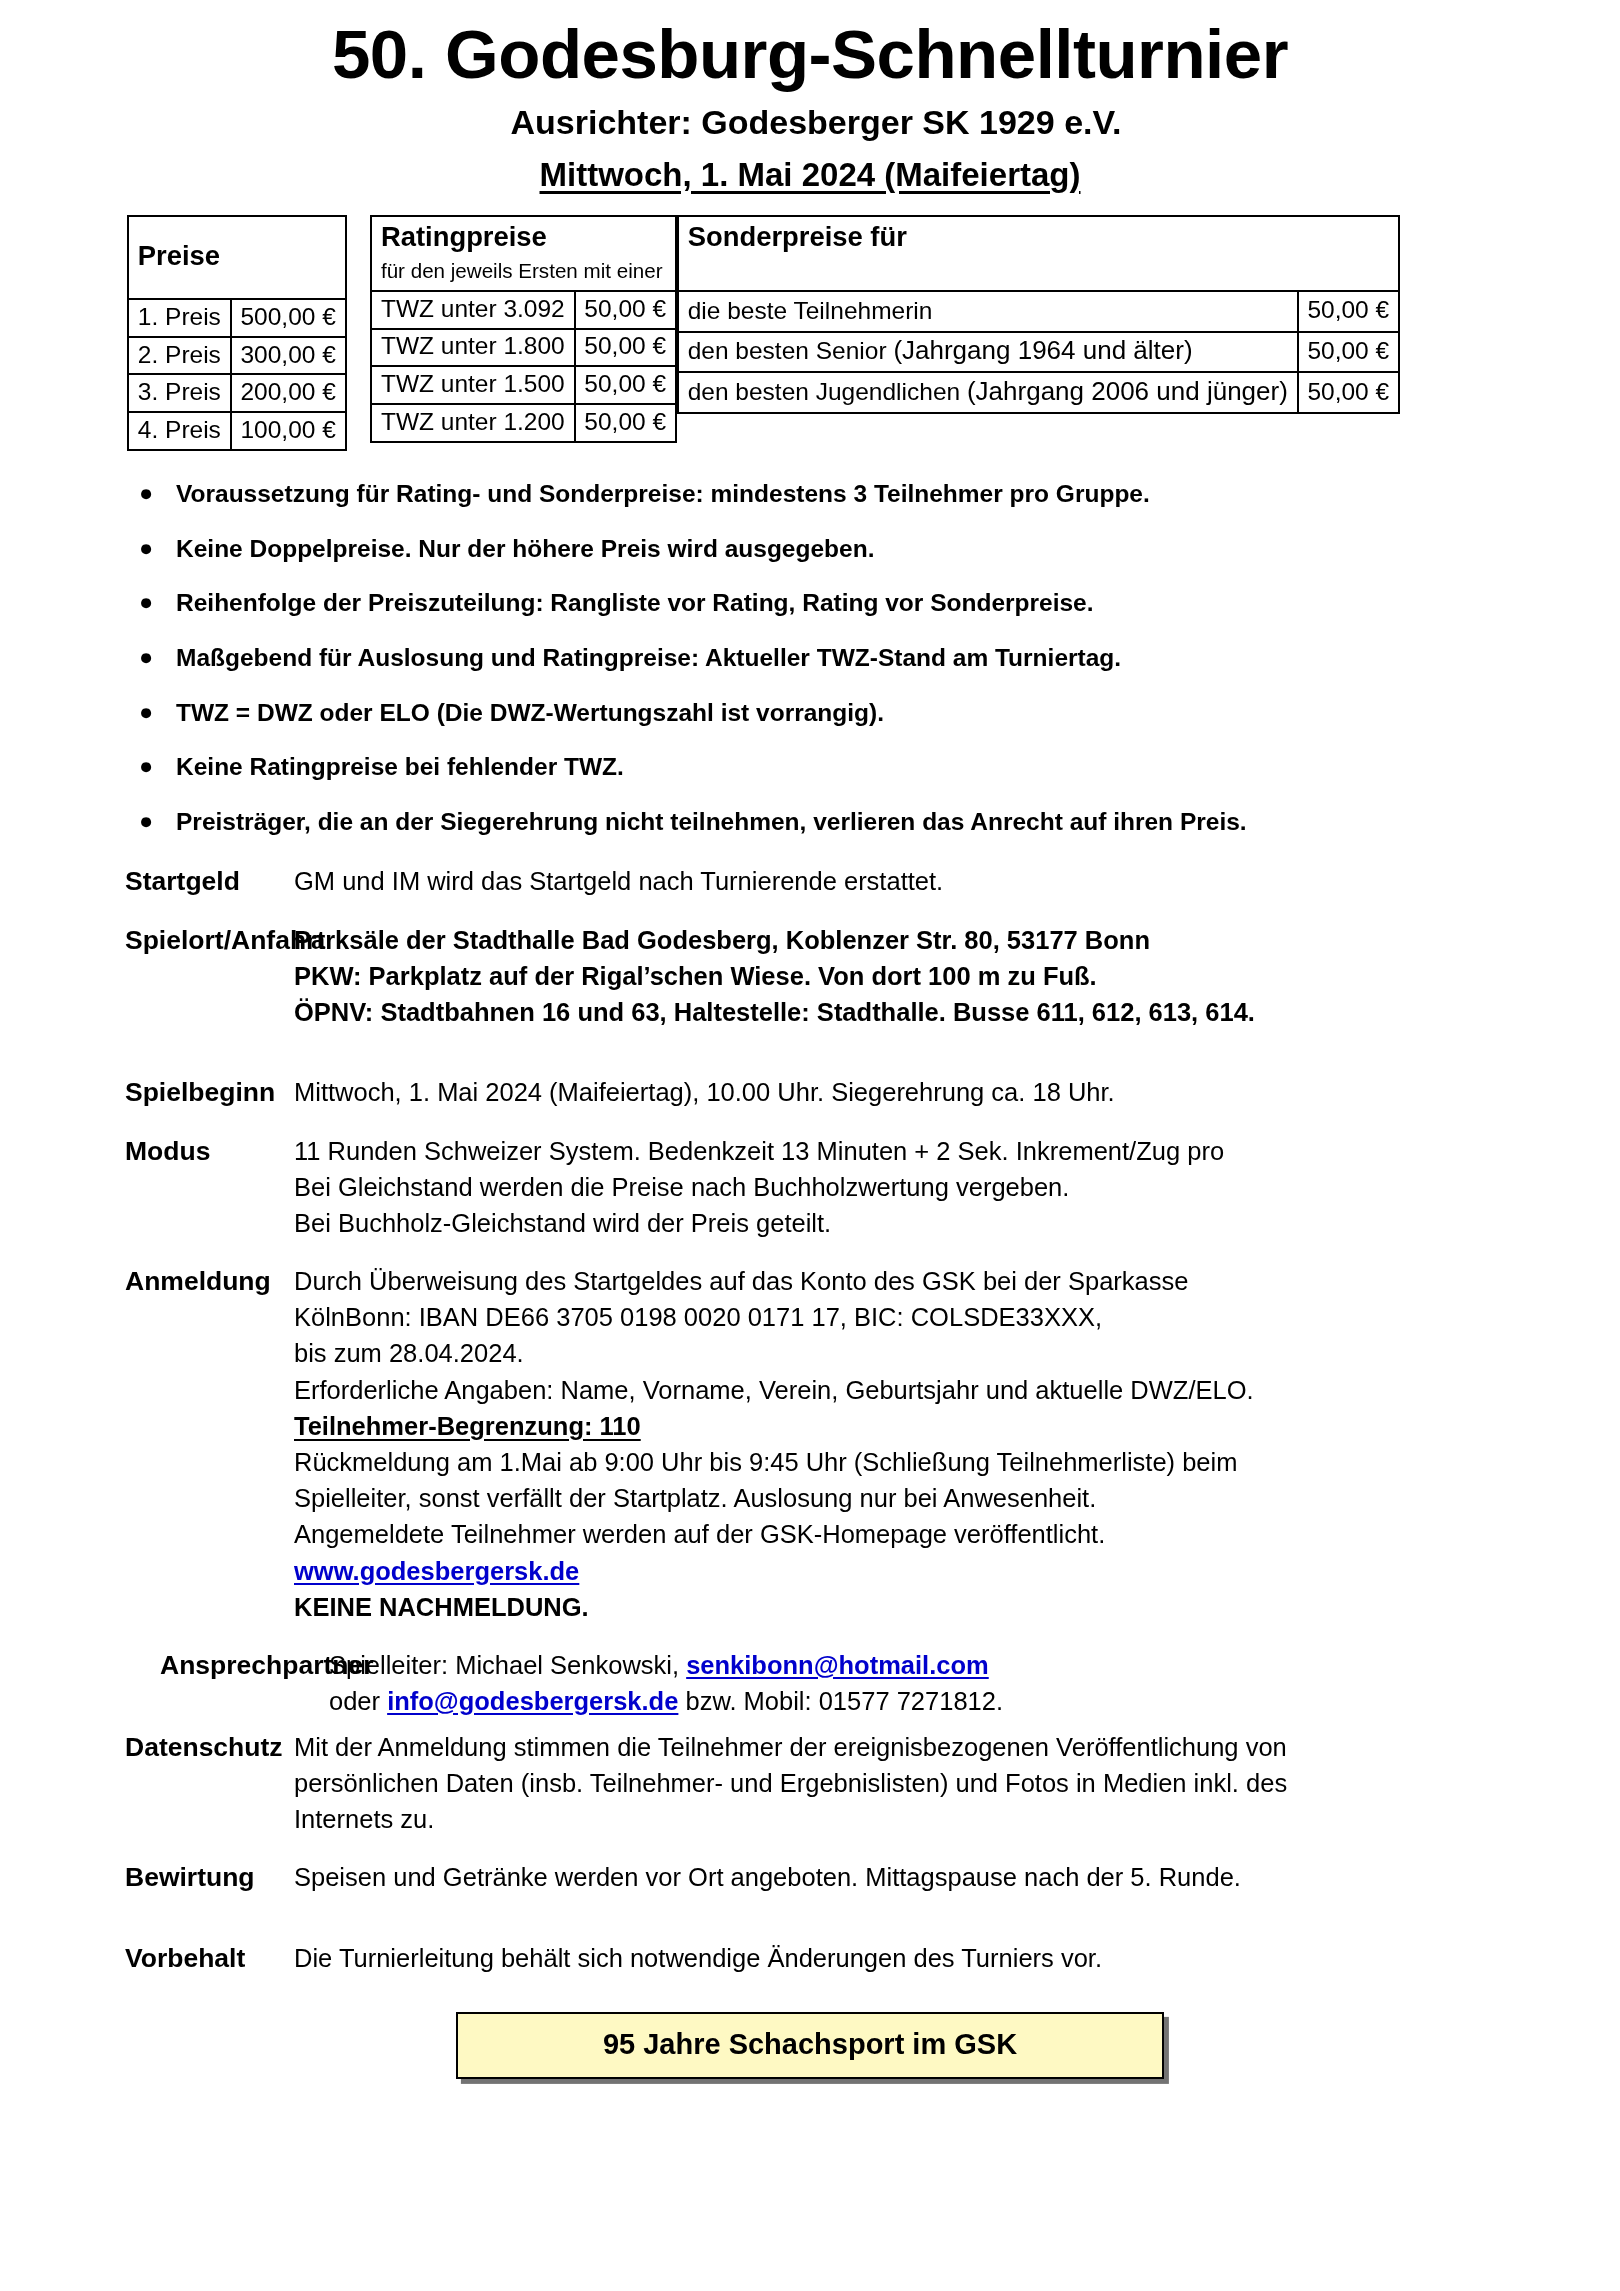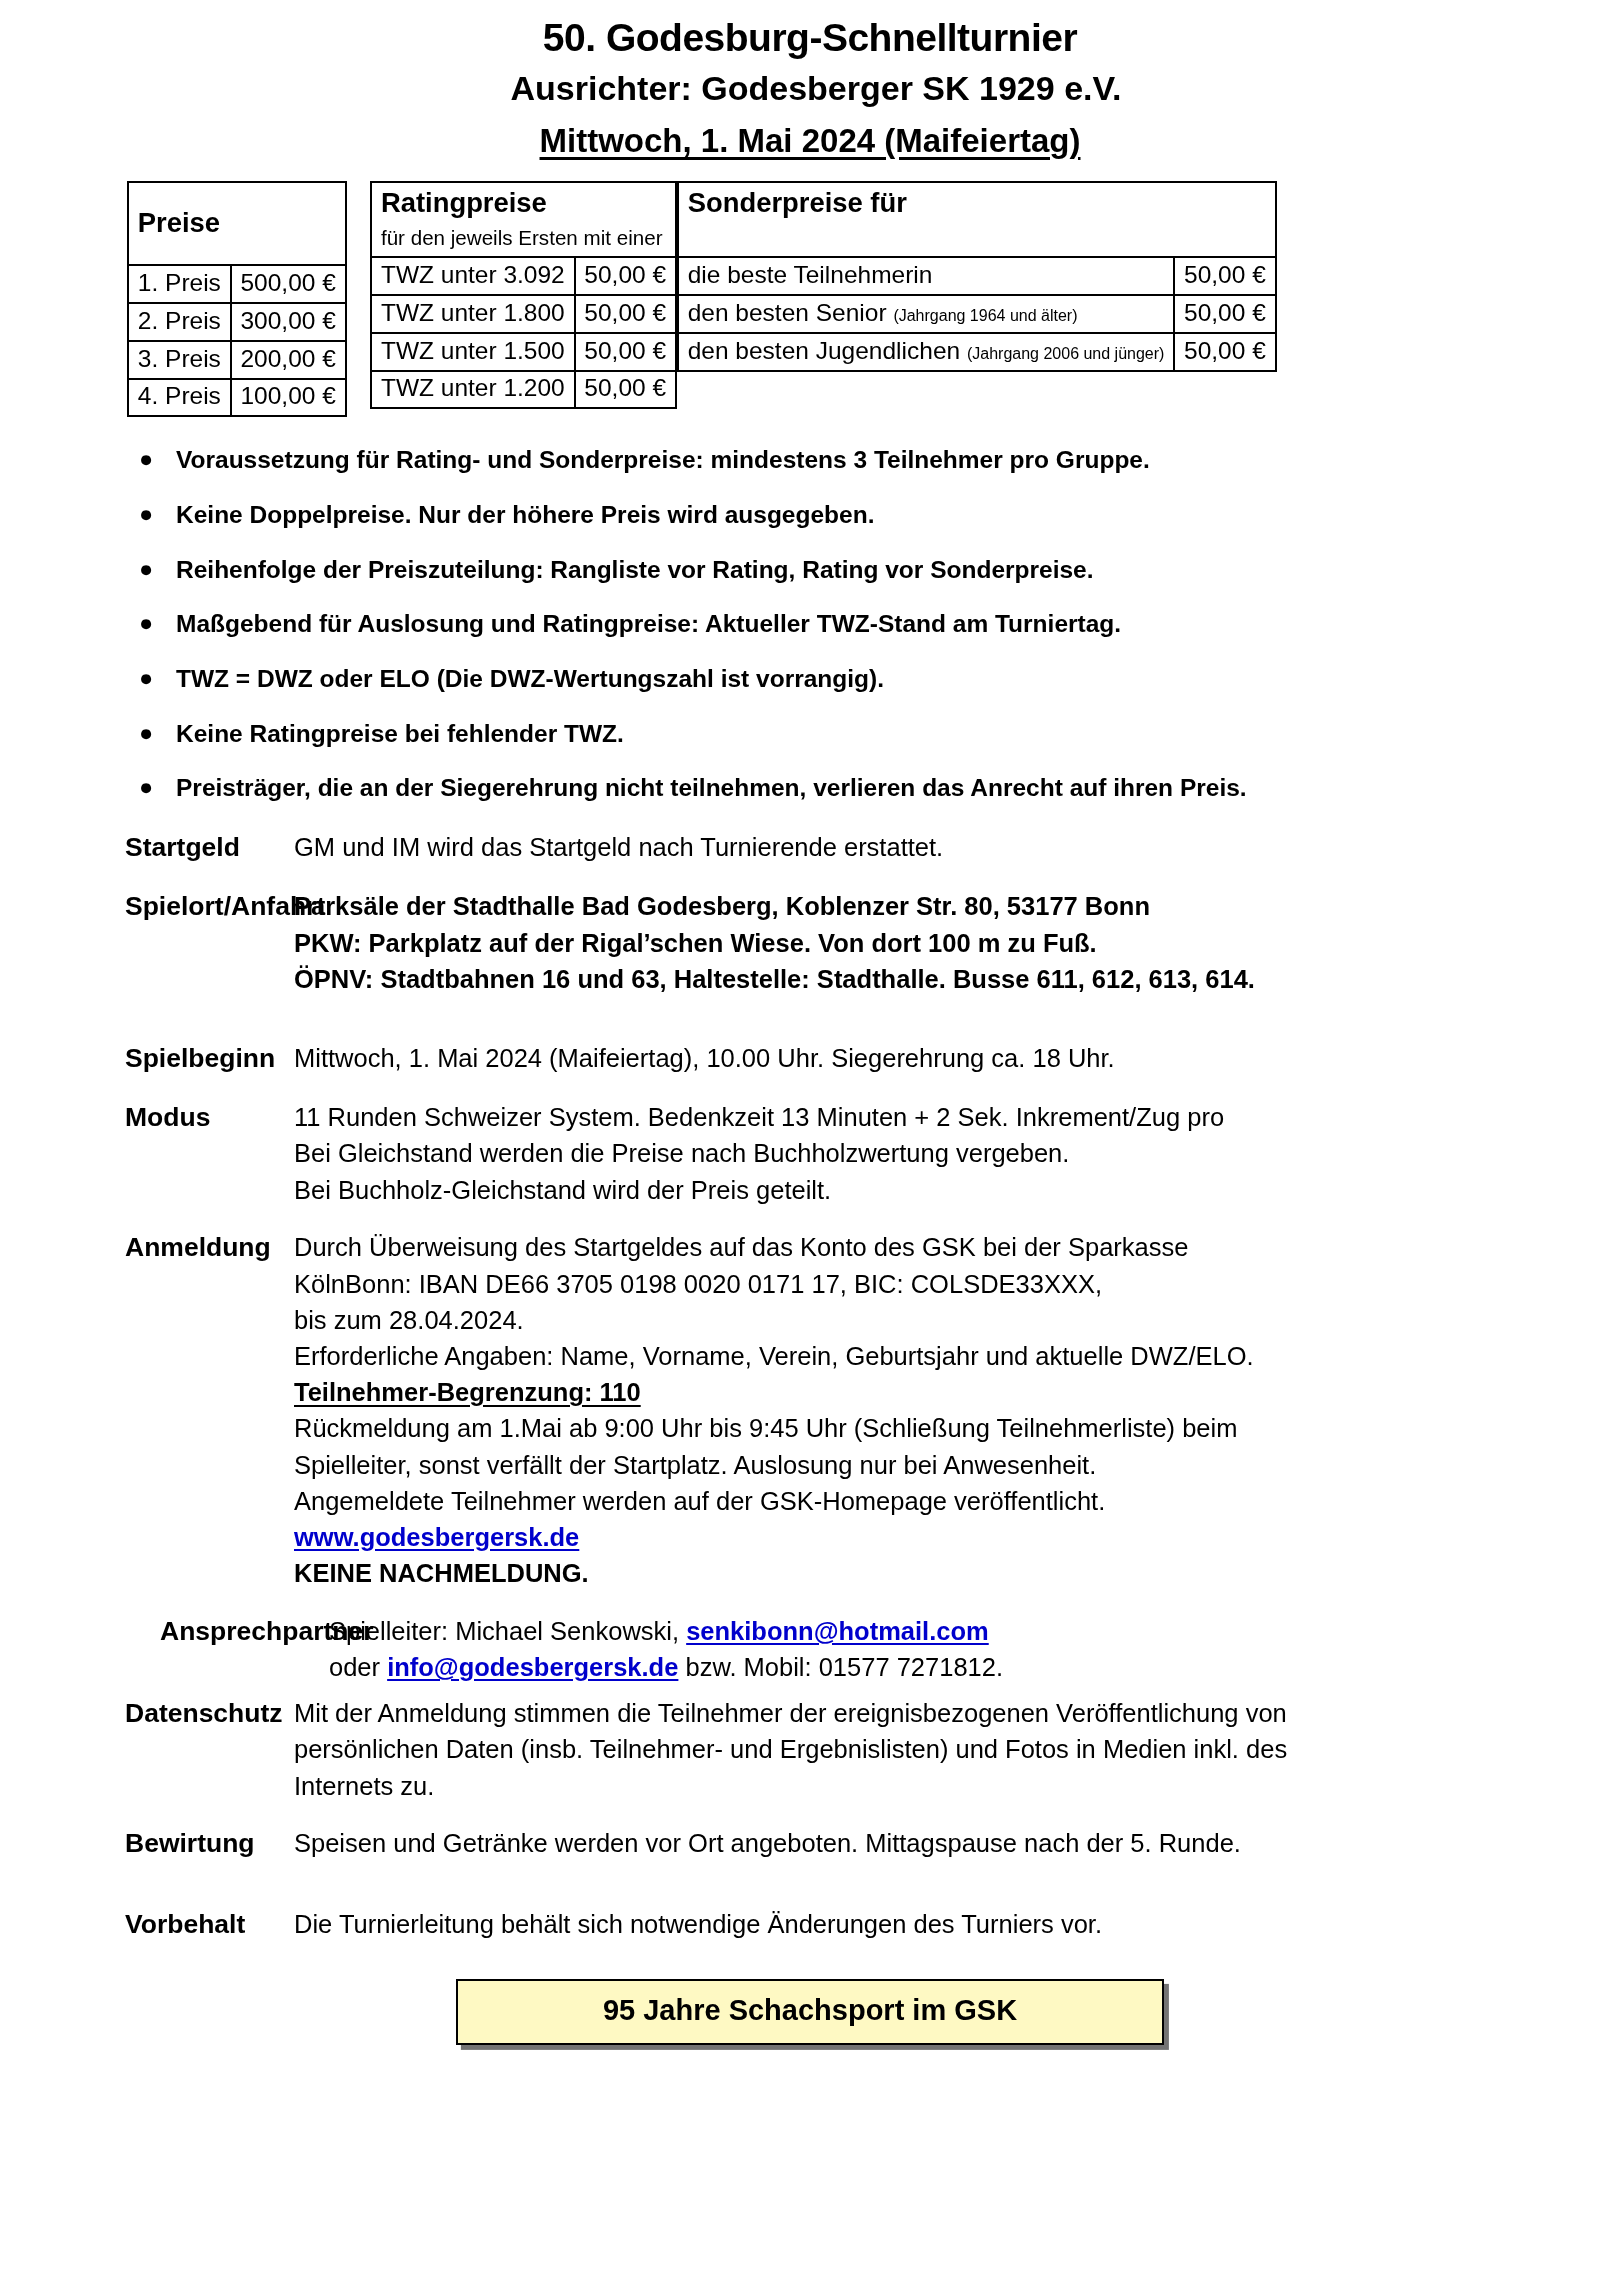--- a/index.html
+++ b/index.html
@@ -19,21 +19,21 @@
     position: relative;
     width: 1620px;
     height: 2292px;
     padding: 0;
     box-sizing: border-box;
   }
 
   
   .title-block { text-align: center; }
   .doc-title {
-    font-size: 39px;
+    font-size: 69px;
     font-weight: bold;
     letter-spacing: -0.5px;
     margin: 15.7px 0 0 0;
     line-height: 1.12;
   }
   .doc-subtitle {
     font-size: 34px;
     font-weight: bold;
     margin: 9.8px 0 0 0;
     line-height: 1.12;
@@ -72,21 +72,21 @@
     font-weight: bold;
     line-height: 1.25;
   }
   .hdr-sub {
     font-size: 20.6px;
     font-weight: normal;
     line-height: 1.3;
     padding-top: 3.9px;
   }
   .amount-cell { text-align: left; }
-  .small-paren { font-size: 16px; margin-top: 36px; }
+  .small-paren { font-size: 26px; margin-top: 36px; }
 
   .tbl-preise { margin-right: 23.5px; }
   .tbl-rating { margin-right: 0px; }
 
   .hdr-box-preise { height: 73px; }
 
   
   ul.notes {
     margin: 29px 0 0 0;
     padding: 0 0 0 176px;

